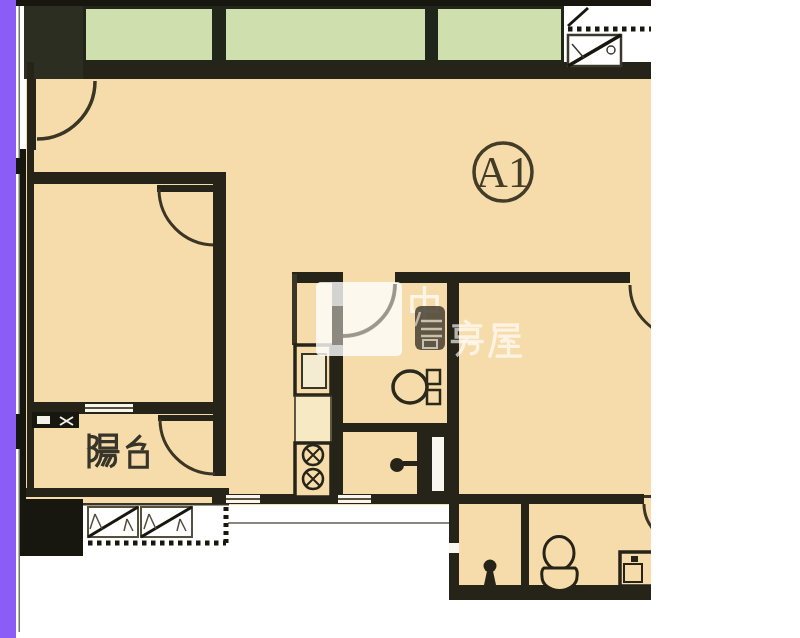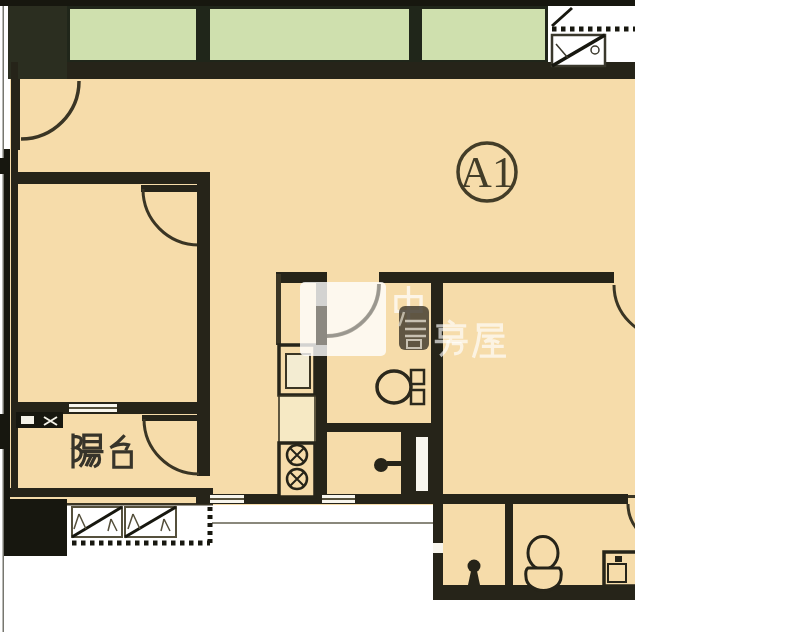--- a/index.html
+++ b/index.html
@@ -1,16 +1,16 @@
 <!DOCTYPE html>
 <html><head>
 <meta charset="utf-8">
 <style>
 html,body{margin:0;padding:0;background:#fff;}
-.page{position:relative;width:635px;height:638px;background:#8b5cf6;overflow:hidden;font-family:"Liberation Sans",sans-serif;}
+.page{position:relative;width:635px;height:638px;background:#8b5cf6;overflow:hidden;font-family:"Liberation Sans",sans-serif;padding-left:16px;}
 </style>
 </head>
 <body>
 <div class="page">
 <svg width="800" height="638" viewBox="0 0 800 638">
 <defs>
 <g id="gYang" fill="none" stroke-linecap="square">
 <path d="M14,6 V94 M14,10 H24 Q40,12 36,25 Q33,37 22,41 Q40,45 36,61 Q33,75 17,78"></path>
 <path d="M44,6 H90 V42 H44 Z M44,24 H90 M40,52 H94"></path>
 <path d="M48,58 Q46,78 36,90 M52,62 H86 Q92,84 76,92 M63,66 L52,88 M75,66 L63,90"></path>

